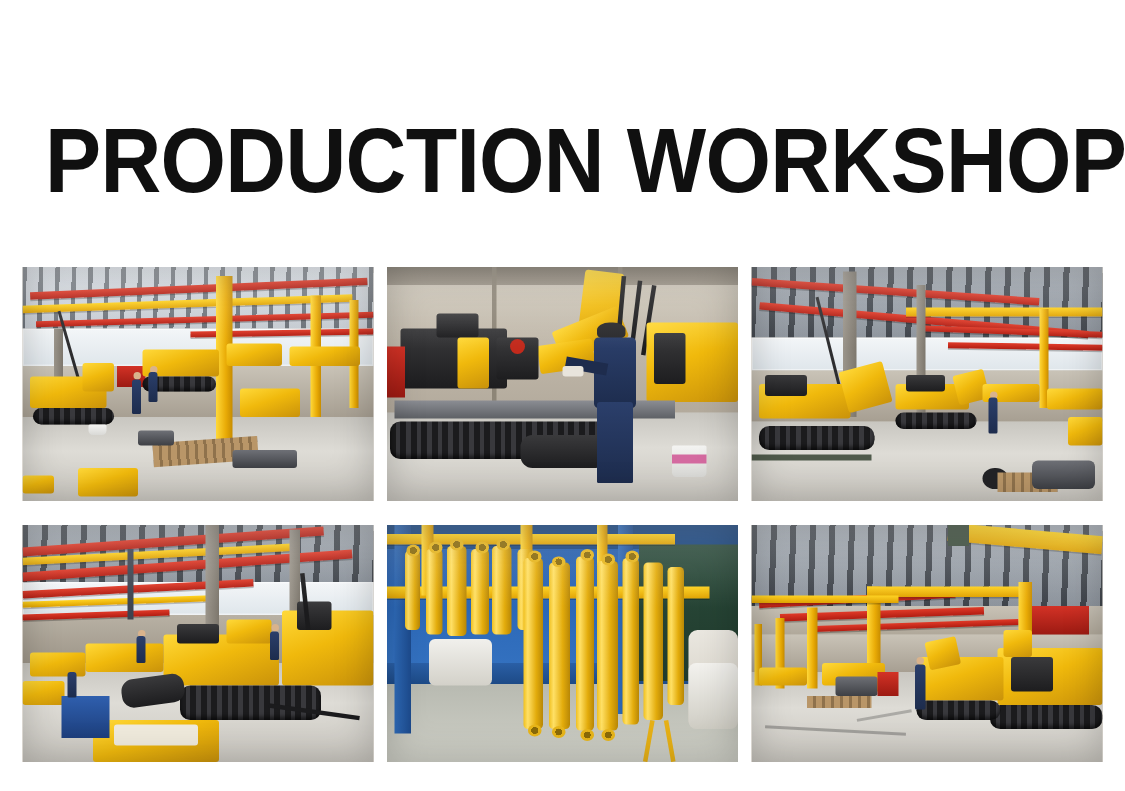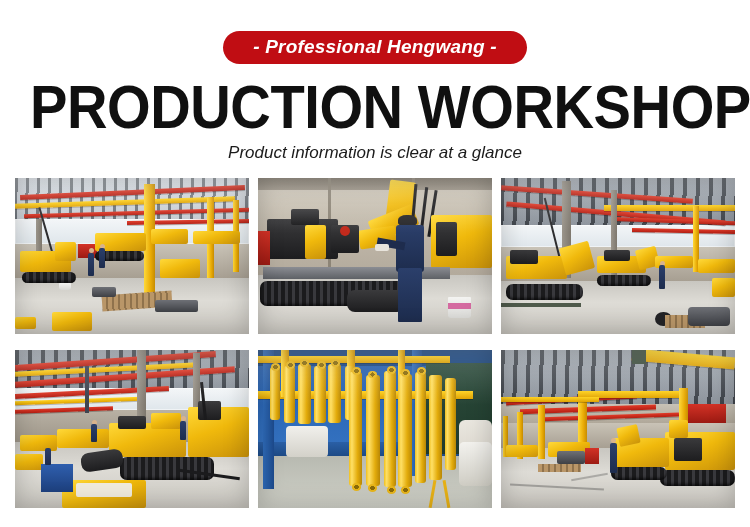--- a/index.html
+++ b/index.html
@@ -191,27 +191,23 @@
     left:0; right:0; top:0; bottom:0;
     box-shadow: inset 0 0 26px rgba(0,0,0,.22);
     pointer-events: none;
   }
 </style>
 </head>
 <body>
 
 <div class="banner">
 
-  <div class="badge-row">
-    <span class="badge">- Professional Hengwang -</span>
-  </div>
 
   <div class="main-title">PRODUCTION WORKSHOP</div>
 
-  <div class="subtitle">Product information is clear at a glance</div>
 
   <div class="gallery">
 
     <div class="photo">
       <div class="scene">
         <div class="layer roof-deck" style="height:26%"></div>
         <div class="layer window-band" style="left:0;right:0;top:26%;height:16%;"></div>
         <div class="layer wall" style="top:42%;height:22%;"></div>
         <div class="layer floor" style="top:64%;"></div>
 

